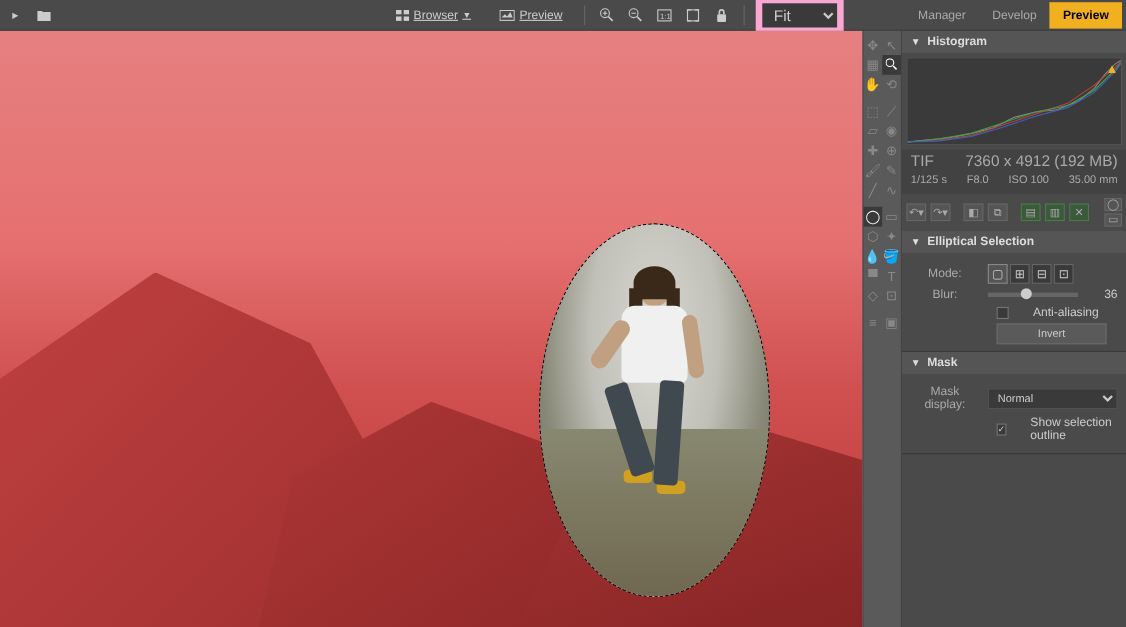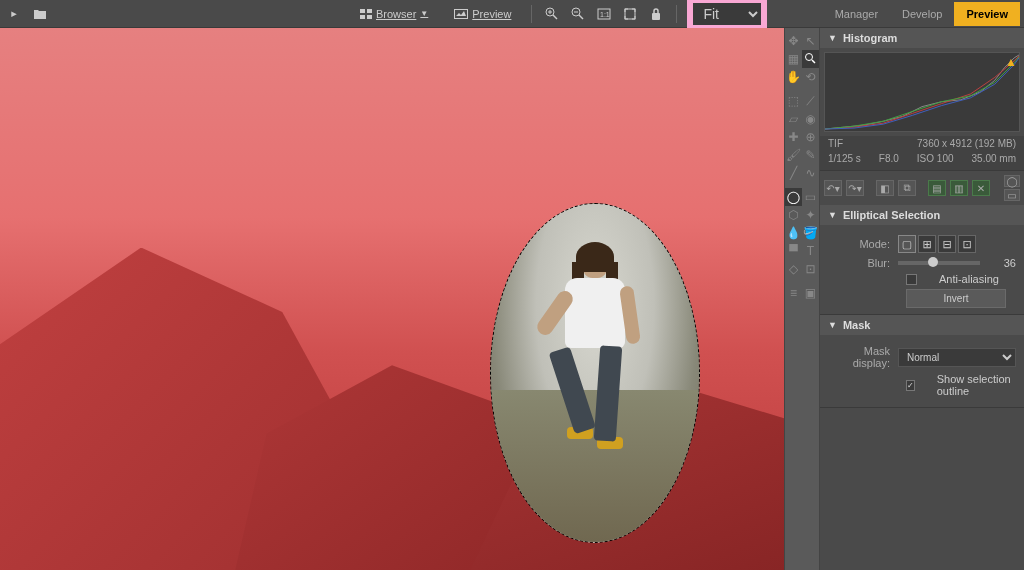--- a/index.html
+++ b/index.html
@@ -46,30 +46,30 @@
 .tool-btn { width: 18px; height: 18px; display: flex; align-items: center; justify-content: center; color: #888; cursor: pointer; font-size: 12px; }
 .tool-btn.active { color: #fff; background: #3a3a3a; }
 
 .right-panel { width: 204px; background: #4a4a4a; display: flex; flex-direction: column; overflow: hidden; }
 .panel-section { border-bottom: 1px solid #3a3a3a; }
 .panel-header { background: #555; padding: 4px 8px; display: flex; align-items: center; gap: 6px; font-size: 11px; font-weight: bold; color: #ddd; }
 .panel-header .chev { font-size: 9px; }
 .histogram { height: 80px; background: #3a3a3a; margin: 4px; position: relative; border: 1px solid #555; }
 .histo-svg { width: 100%; height: 100%; }
 .warn-icon { position: absolute; top: 2px; right: 2px; color: #f0b020; font-size: 12px; }
-.meta-row { display: flex; justify-content: space-between; padding: 2px 8px; font-size: 10px; color: #aaa; background: #424242; }
+.meta-row { display: flex; justify-content: space-between; padding: 2px 8px; font-size: 14px; color: #aaa; background: #424242; }
 .meta-row2 { display: flex; justify-content: space-between; padding: 2px 8px 6px; font-size: 10px; color: #aaa; background: #424242; }
 
 .quick-row { display: flex; align-items: center; gap: 4px; padding: 4px; background: #4a4a4a; }
 .qicon { width: 18px; height: 16px; background: #555; border: 1px solid #666; display: flex; align-items: center; justify-content: center; font-size: 10px; color: #aaa; cursor: pointer; }
 .qicon.green { background: #3a5a3a; border-color: #4a7a4a; }
 
 .panel-body { padding: 6px 8px; font-size: 11px; color: #ccc; }
 .prop-row { display: flex; align-items: center; margin: 4px 0; }
-.prop-label { width: 70px; text-align: right; padding-right: 8px; color: #aaa; }
+.prop-label { width: 70px; text-align: center; padding-right: 8px; color: #aaa; }
 .mode-btns { display: flex; gap: 2px; }
 .mode-btn { width: 18px; height: 18px; background: #3a3a3a; border: 1px solid #666; cursor: pointer; display: flex; align-items: center; justify-content: center; }
 .mode-btn.active { background: #555; border-color: #888; }
 .slider-row { display: flex; align-items: center; gap: 6px; }
 .slider { flex: 1; height: 4px; background: #666; position: relative; cursor: pointer; }
 .slider-thumb { position: absolute; left: 36%; top: -4px; width: 10px; height: 10px; background: #ccc; border-radius: 50%; }
 .slider-val { width: 30px; text-align: right; color: #ccc; }
 .checkbox-row { display: flex; align-items: center; gap: 22px; padding-left: 78px; margin: 4px 0; }
 .chk { width: 11px; height: 11px; border: 1px solid #777; background: #3a3a3a; display: flex; align-items: center; justify-content: center; font-size: 8px; color: #ddd; }
 .invert-btn { margin-left: 78px; padding: 3px 16px; background: #5a5a5a; border: 1px solid #6a6a6a; color: #ccc; font-size: 10px; cursor: pointer; width: 100px; text-align: center; }

